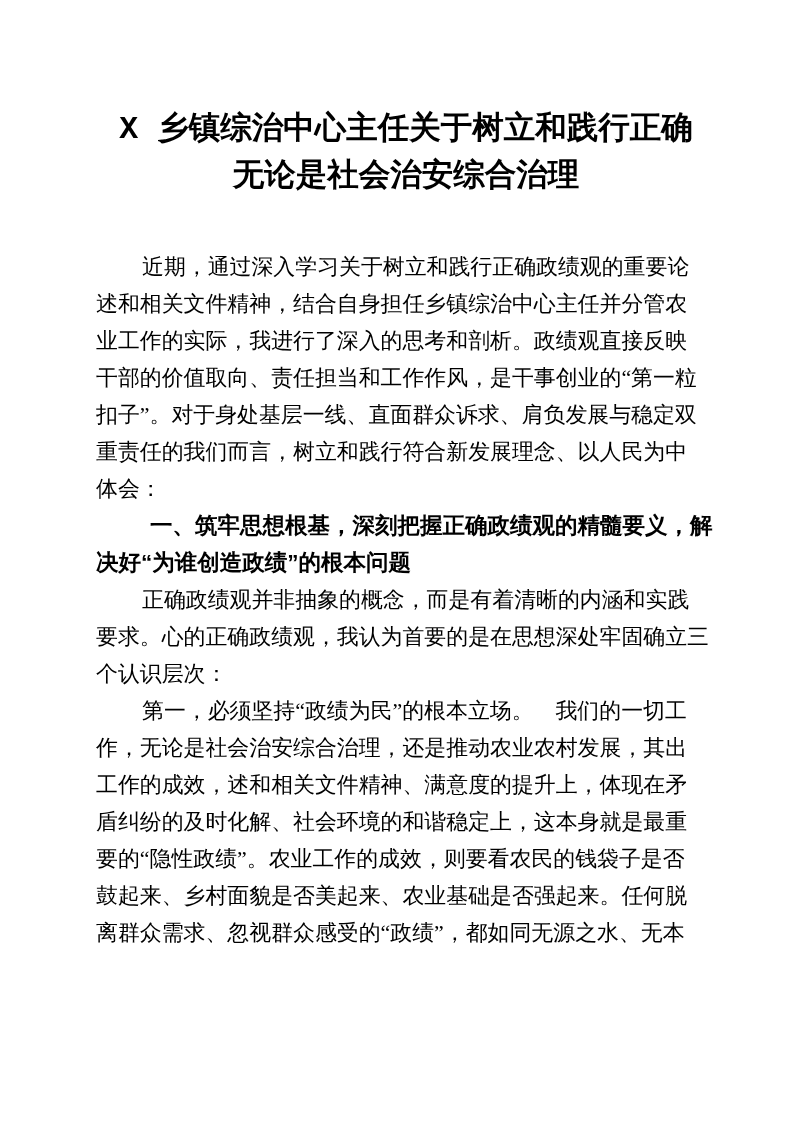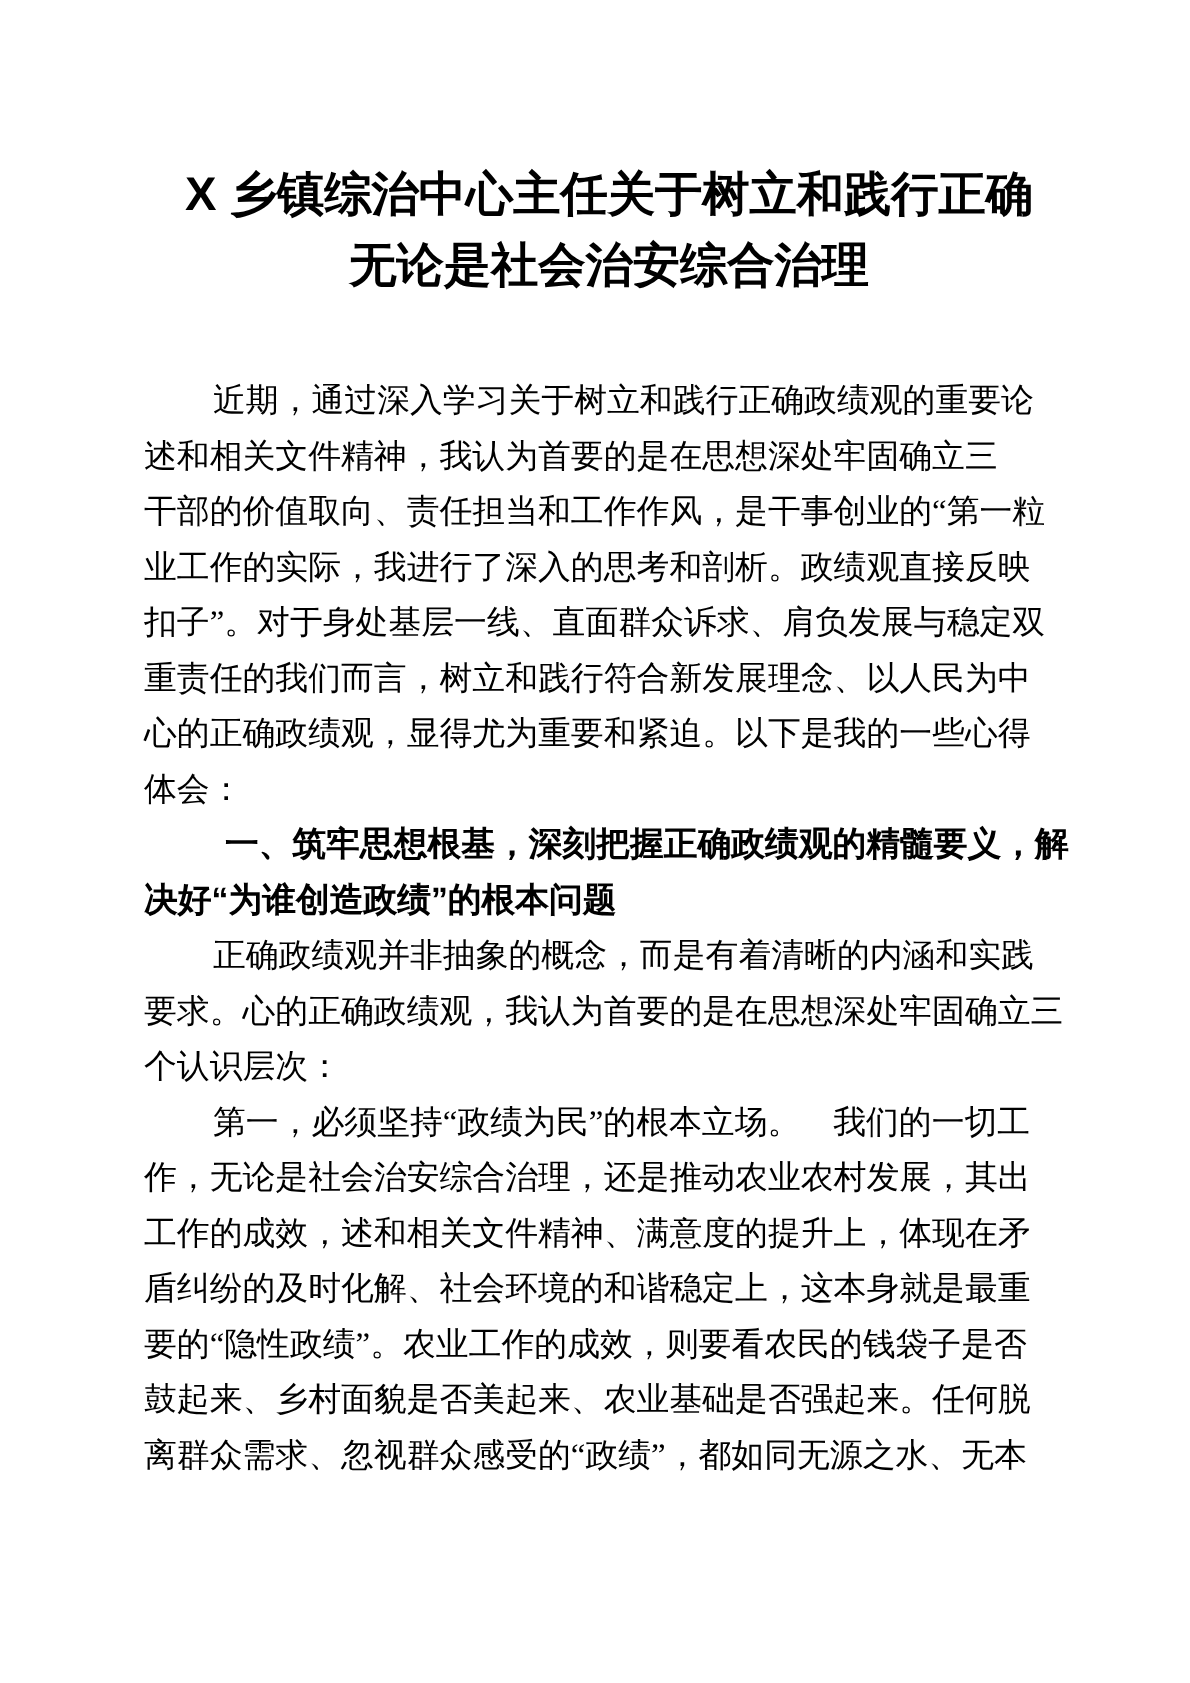--- a/index.html
+++ b/index.html
@@ -12,21 +12,21 @@
     width: 793px;
     height: 1122px;
     box-sizing: border-box;
     background: #ffffff;
     padding: 106px 77px 0 96px;
     overflow: hidden;
     color: #000000;
   }
   .title {
     margin: 0 0 40px 0;
-    font-family: Liberation Sans, sans-serif;
+    font-family: Liberation Mono, monospace;
     font-weight: bold;
     font-size: 31.5px;
     line-height: 47px;
     text-align: center;
     color: #000000;
   }
   .title-line {
     display: block;
     white-space: nowrap;
   }
@@ -61,26 +61,25 @@
 <body>
 
 <div class="page">
   <h1 class="title">
     <span class="title-line">X 乡镇综治中心主任关于树立和践行正确</span>
     <span class="title-line">无论是社会治安综合治理</span>
   </h1>
   <div class="doc-body" id="doc-body">
       <div class="block paragraph">
         <div class="line first">近期，通过深入学习关于树立和践行正确政绩观的重要论</div>
-        <div class="line">述和相关文件精神，我认为首要的是在思想深处牢固确立三</div>
+        <div class="line">述和相关文件精神，结合自身担任乡镇综治中心主任并分管农</div>
+        <div class="line">业工作的实际，我进行了深入的思考和剖析。政绩观直接反映</div>
         <div class="line">干部的价值取向、责任担当和工作作风，是干事创业的“第一粒</div>
-        <div class="line">业工作的实际，我进行了深入的思考和剖析。政绩观直接反映</div>
         <div class="line">扣子”。对于身处基层一线、直面群众诉求、肩负发展与稳定双</div>
         <div class="line">重责任的我们而言，树立和践行符合新发展理念、以人民为中</div>
-        <div class="line">心的正确政绩观，显得尤为重要和紧迫。以下是我的一些心得</div>
         <div class="line last">体会：</div>
       </div>
       <div class="block heading">
         <div class="line first">一、筑牢思想根基，深刻把握正确政绩观的精髓要义，解</div>
         <div class="line last">决好“为谁创造政绩”的根本问题</div>
       </div>
       <div class="block paragraph">
         <div class="line first">正确政绩观并非抽象的概念，而是有着清晰的内涵和实践</div>
         <div class="line">要求。心的正确政绩观，我认为首要的是在思想深处牢固确立三</div>
         <div class="line last">个认识层次：</div>

